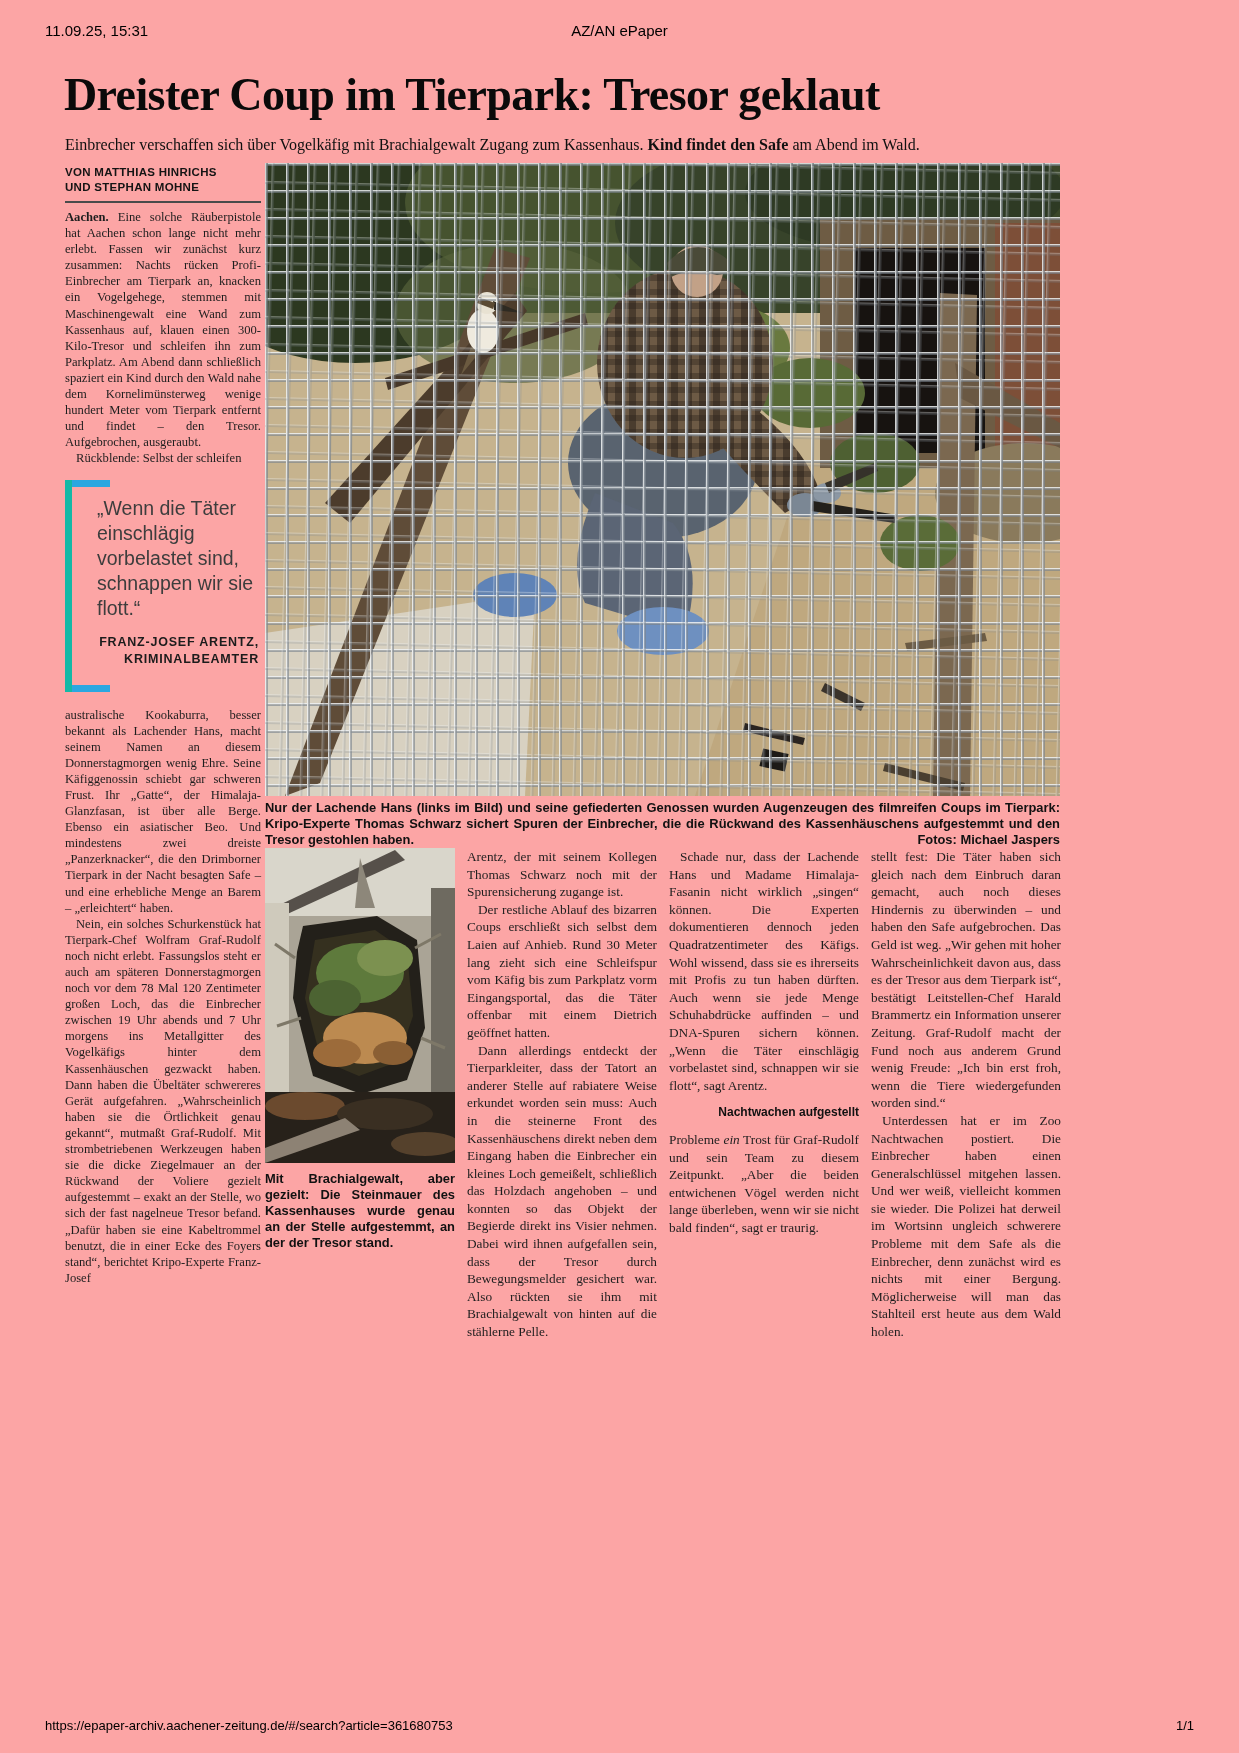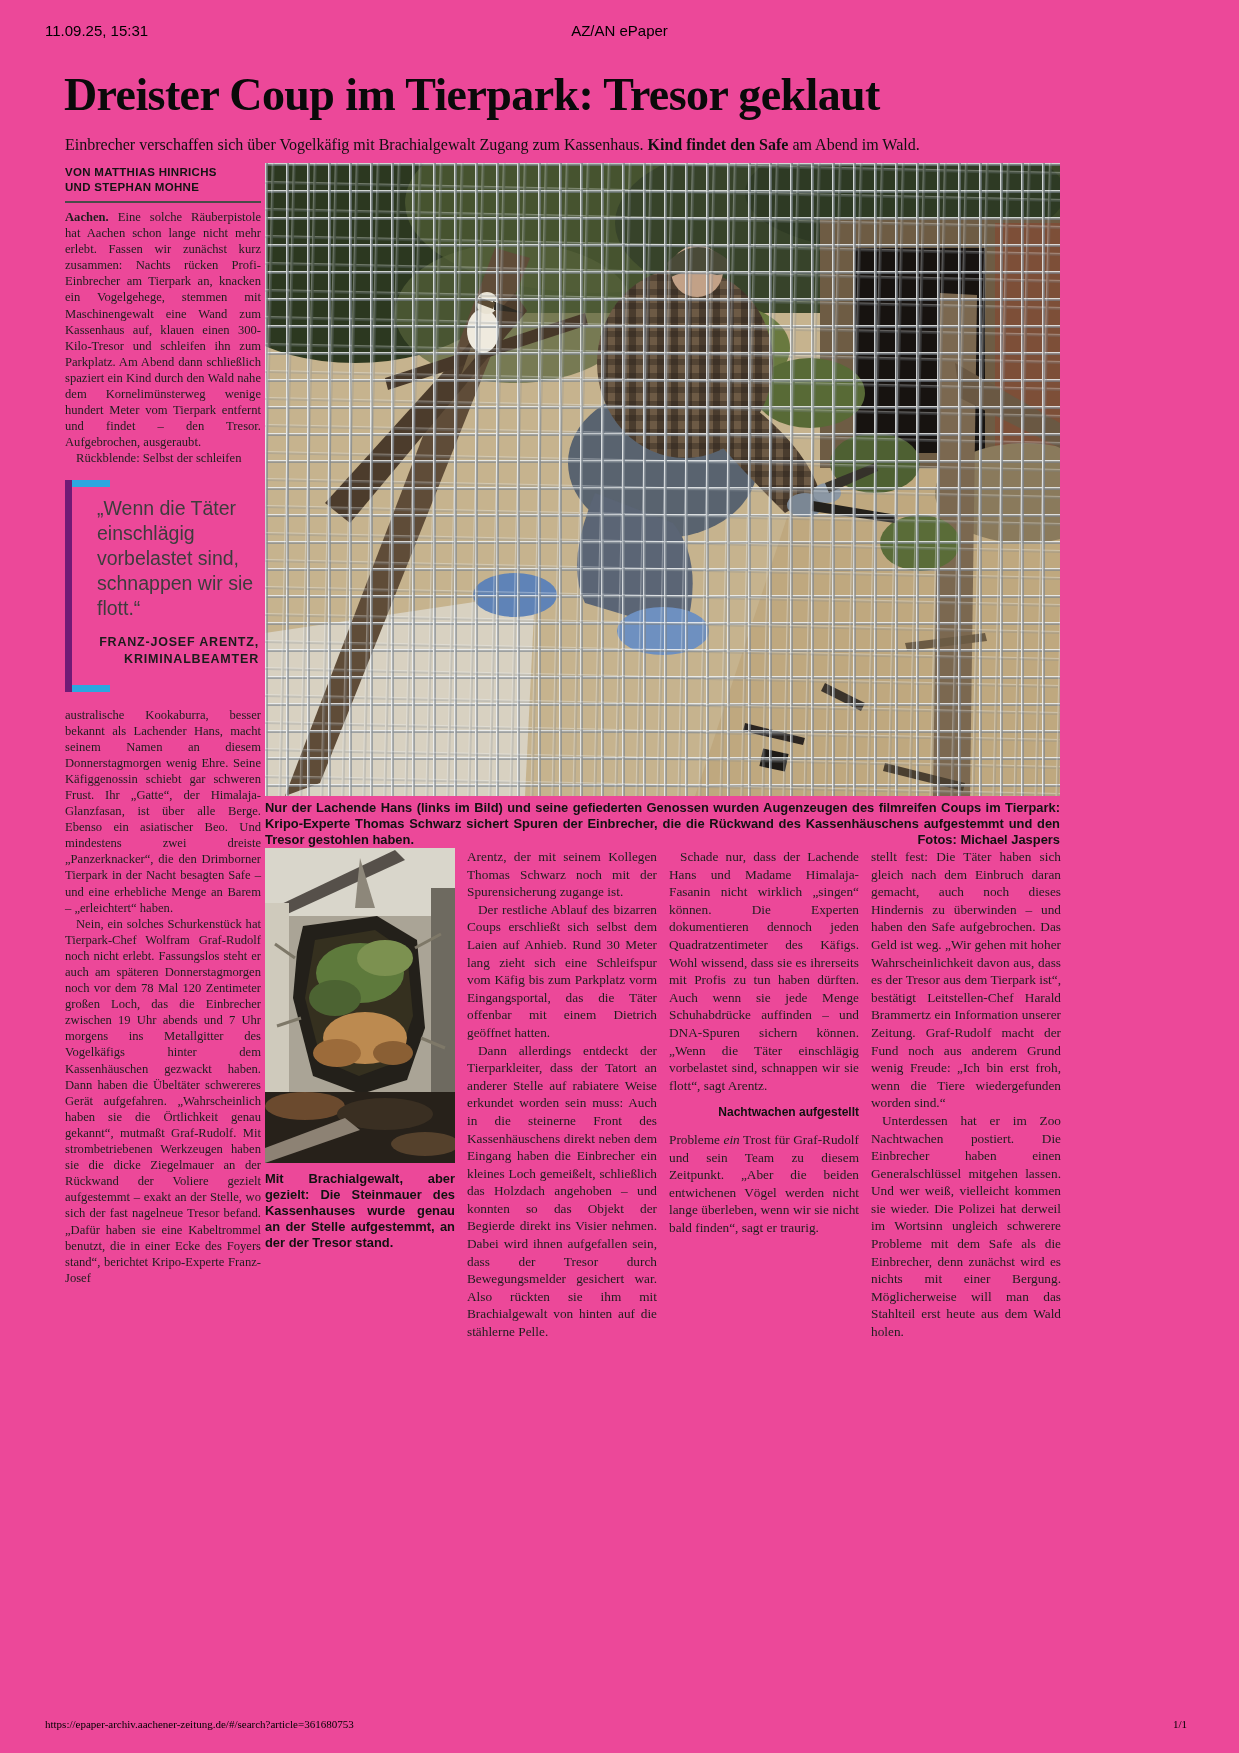--- a/index.html
+++ b/index.html
@@ -1,47 +1,47 @@
 <!DOCTYPE html>
 <html lang="de"><head>
 <meta charset="utf-8">
 <style>
   * { margin:0; padding:0; box-sizing:border-box; }
   html,body { background:#ffffff; }
   .page {
-    position:relative; width:1239px; height:1753px; background:#ec4899;
+    position:relative; width:1239px; height:1753px; background:#fca5a5;
     font-family:"Liberation Serif","DejaVu Serif",serif; color:#1e1e1e; overflow:hidden;padding-left:16px;
   }
   .print-header { position:absolute; top:22px; left:45px; right:45px; height:20px;
     font-family:"Liberation Sans","DejaVu Sans",sans-serif; font-size:15px; color:#000; }
   .print-date { position:absolute; left:0; top:0; }
   .print-apptitle { position:absolute; left:0; right:0; text-align:center; top:0; }
-  .print-footer { position:absolute; top:1718px; left:45px; right:52px; height:20px;
-    font-family:Liberation Serif, serif; font-size:11px; color:#000; }
+  .print-footer { position:absolute; top:1718px; left:45px; right:45px; height:20px;
+    font-family:Liberation Sans, sans-serif; font-size:13px; color:#000; }
   .print-url { position:absolute; left:0; top:0; }
   .print-pageno { position:absolute; right:0; top:0; }
 
   .headline { position:absolute; left:64px; top:68px; width:990px;
     font-size:46px; font-weight:700; letter-spacing:-0.6px; color:#0a0a0a; white-space:nowrap; }
   .subheadline { position:absolute; left:65px; top:136px; width:990px;
     font-family:Liberation Serif, serif; font-size:16px; color:#101010; }
   .subheadline b { font-weight:700; }
 
   .byline { position:absolute; left:65px; top:165px; width:196px;
     font-family:"Liberation Sans","DejaVu Sans",sans-serif; font-size:11.5px; font-weight:700;
     letter-spacing:0.3px; line-height:15px; color:#141414; }
   .byline-rule { position:absolute; left:65px; top:201px; width:196px; height:2px; background:#4a4a4a; }
 
   .col1 { position:absolute; left:65px; top:209px; width:196px;
     font-size:12.6px; line-height:16.1px; text-align:justify; hyphens:auto; }
   .col1 p, .bodycol p { margin:0; }
   .indent { text-indent:11px; }
   .lead-in { font-weight:700; }
 
-  .pull-quote { position:relative; margin:13px 0 15px 0; border-left:7px solid #701a75;
+  .pull-quote { position:relative; margin:13px 0 15px 0; border-left:7px solid #14b8a6;
     padding:16px 2px 24px 25px; }
   .pull-quote::before, .pull-quote::after { content:""; position:absolute; left:0; width:38px; height:7px; background:#2BA7E0; }
   .pull-quote::before { top:0; }
   .pull-quote::after { bottom:0; }
   .pull-quote-text { font-family:"Liberation Sans","DejaVu Sans",sans-serif;
     font-size:19.5px; line-height:25px; color:#3d3d3d; text-align:left; }
   .pull-quote-attrib { margin-top:13px; font-family:"Liberation Sans","DejaVu Sans",sans-serif;
     font-size:12.5px; font-weight:700; letter-spacing:0.8px; line-height:17px; color:#1c1c1c; text-align:right; }
 
   .main-photo { position:absolute; left:265px; top:163px; width:795px; height:633px; background:#b9ab8c; }

